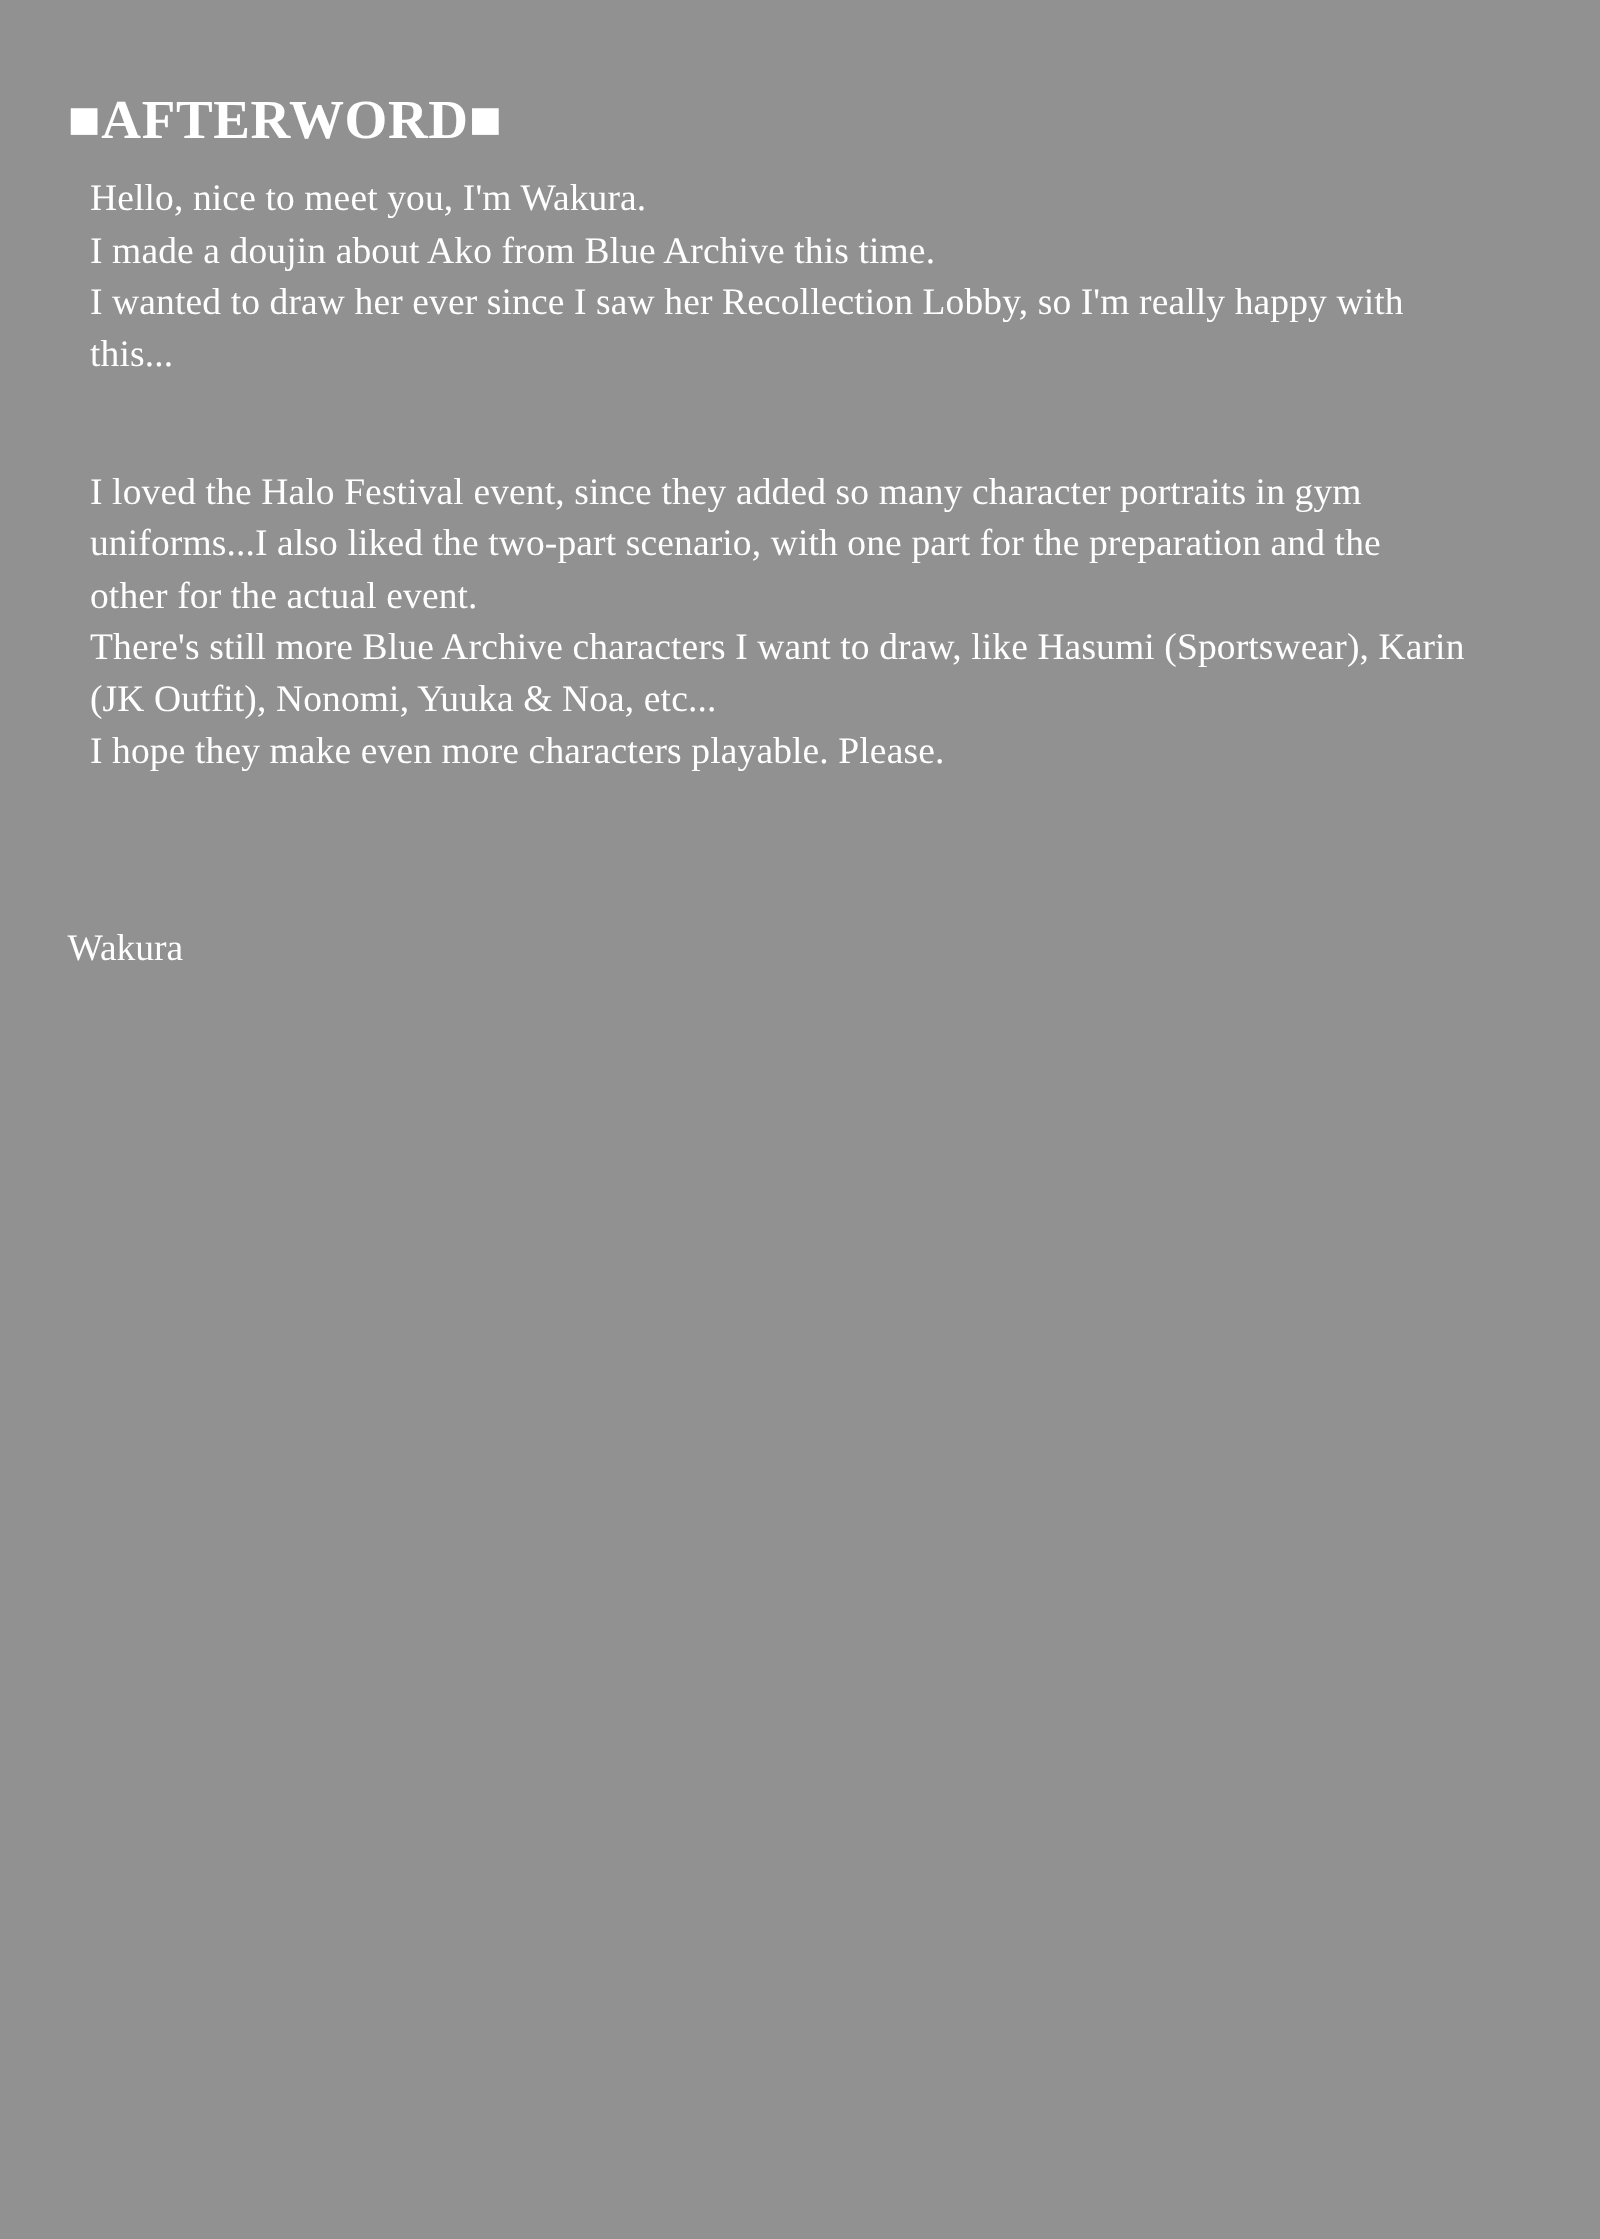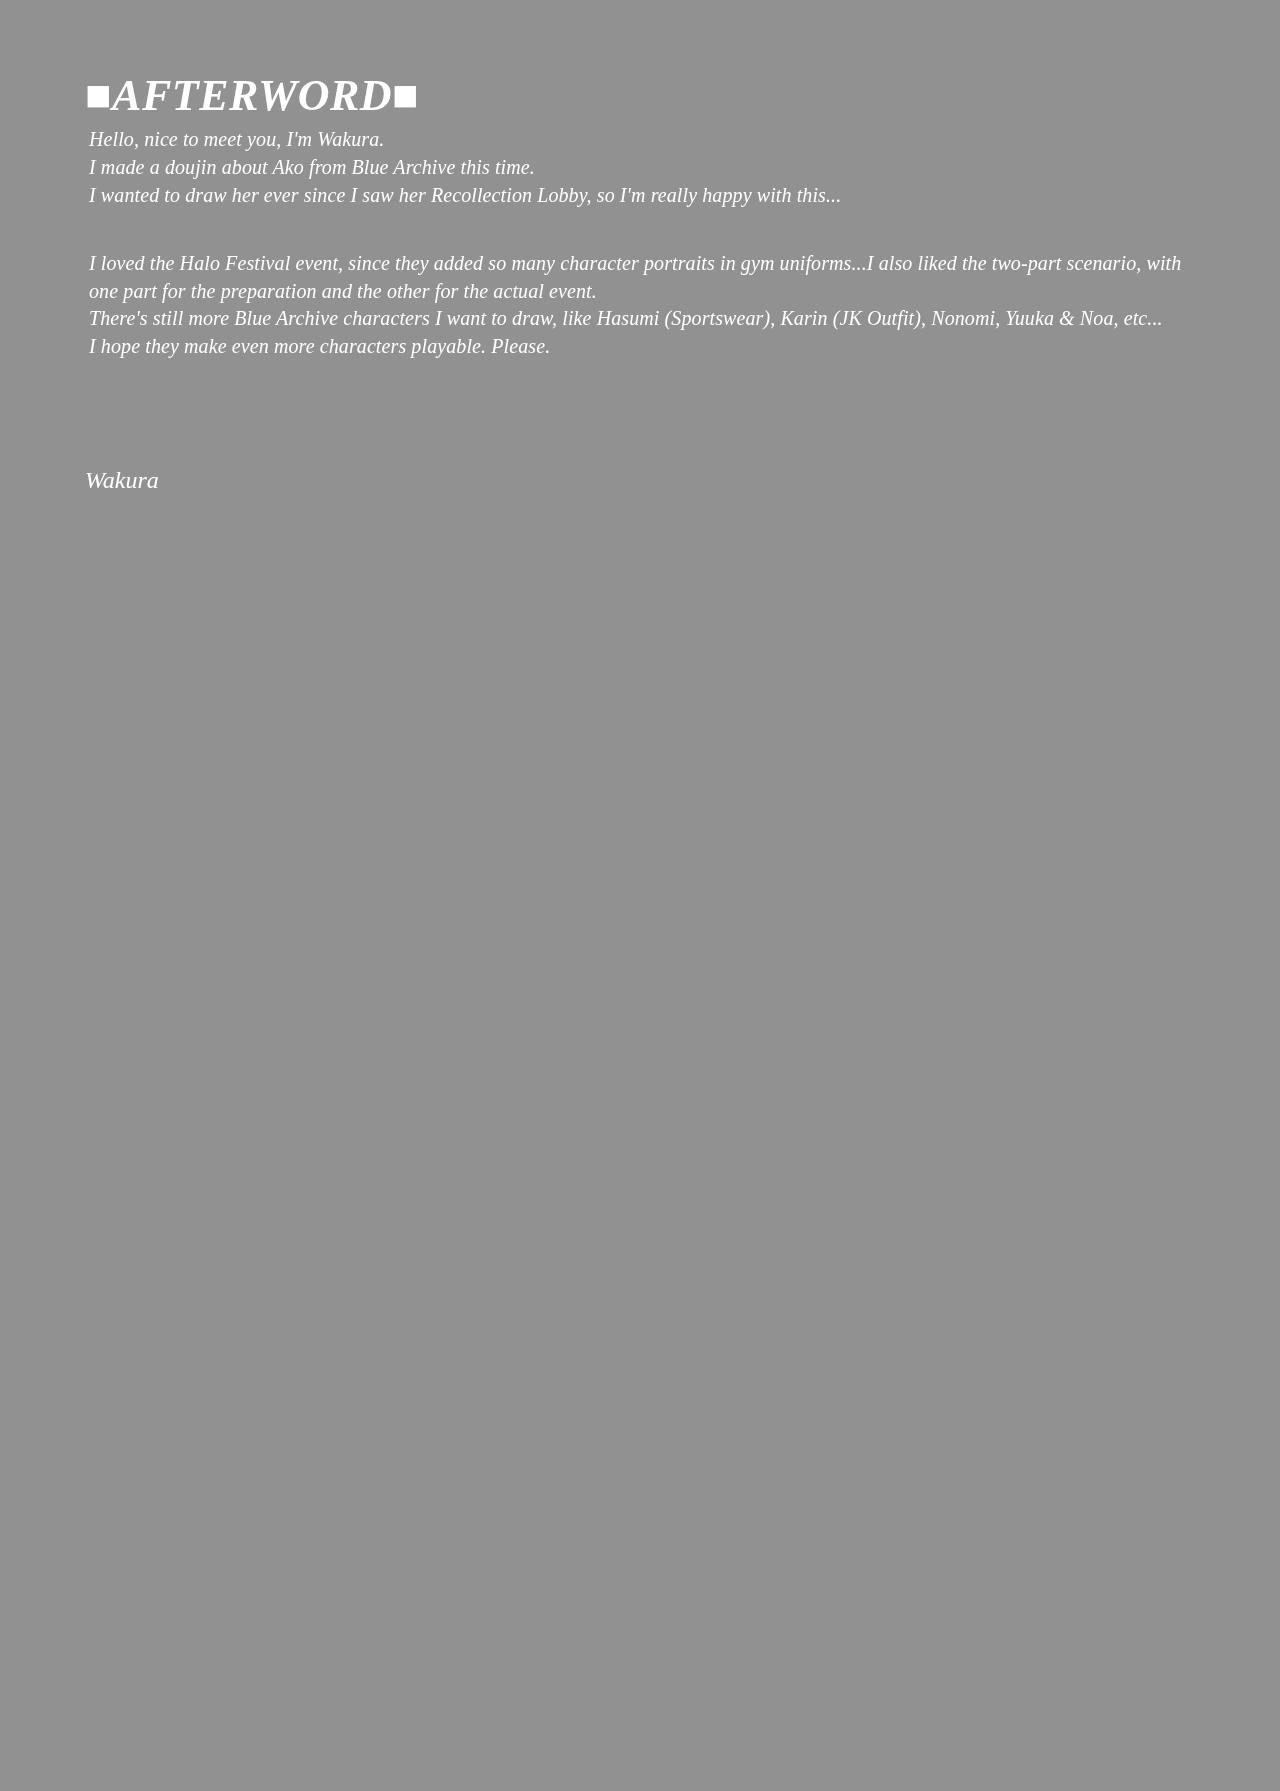--- a/index.html
+++ b/index.html
@@ -13,52 +13,51 @@
     font-family: "Liberation Serif", serif;
     color: #ffffff;
     overflow: hidden;
   }
 
   .page {
     position: relative;
     width: 1280px;
     height: 1791px;
     box-sizing: border-box;
-    padding: 72px 90px 0 85px;
-    font-style: italic;
+    padding: 72px 90px 0 54px;
   }
 
   .afterword-title {
     font-family: "Liberation Serif", serif;
     font-size: 44px;
     font-weight: 700;
     line-height: 1.1;
     letter-spacing: 0.5px;
     margin: 0 0 6px 0;
     white-space: pre;
   }
 
   .body-block {
     font-family: "Liberation Serif", serif;
-    font-size: 20px;
+    font-size: 30px;
     line-height: 1.38;
     font-weight: 400;
     letter-spacing: 0.1px;
     max-width: 1110px;
     white-space: pre-wrap;
-    margin: 4px;
+    margin: 18px;
   }
 
   .spacer {
     height: 33px;
   }
 
   .signature {
     font-family: "Liberation Serif", serif;
-    font-size: 24px;
+    font-size: 30px;
     line-height: 1.38;
     margin: 0;
   }
 </style>
 </head>
 <body style="background: rgb(145, 145, 145); color: rgb(255, 255, 255);">
 
 <div class="page">
 
   <h1 class="afterword-title">■AFTERWORD■</h1>

